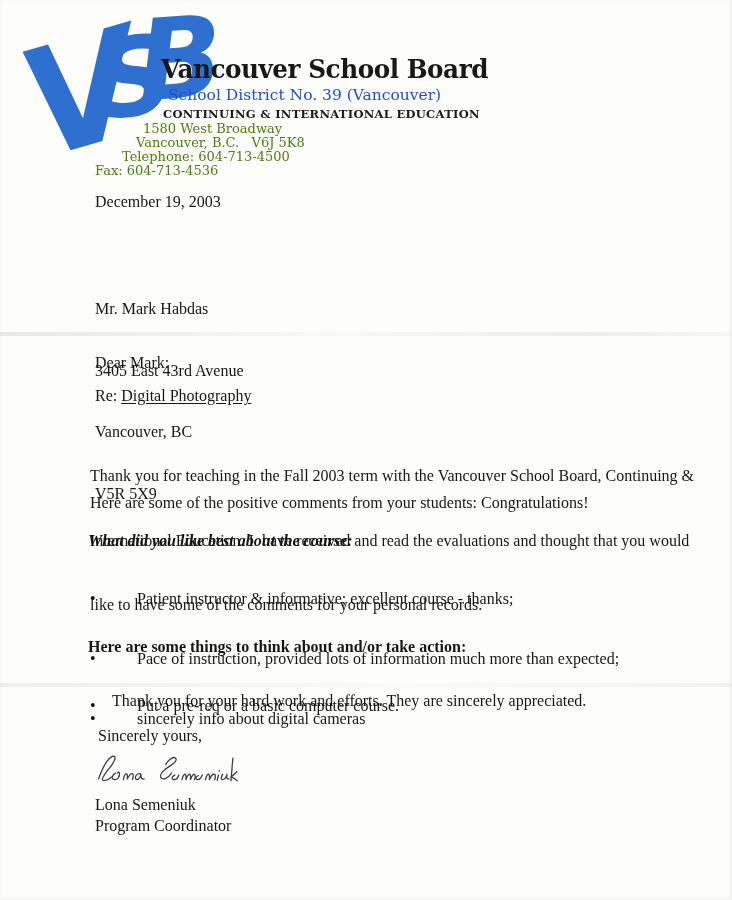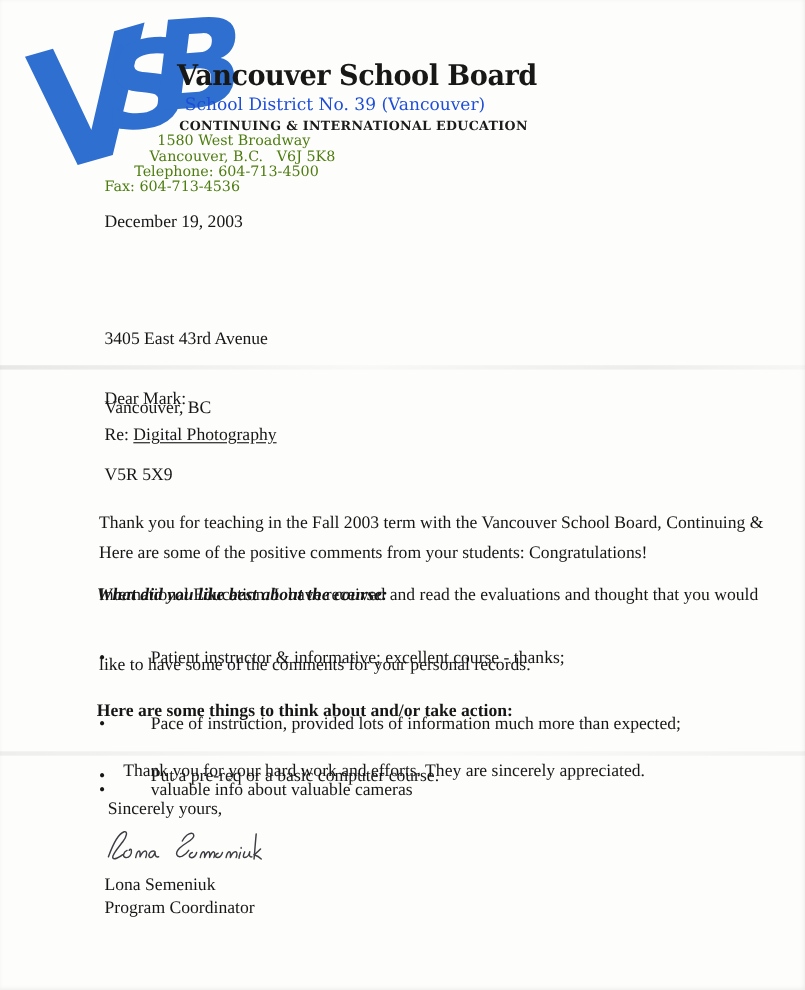--- a/index.html
+++ b/index.html
@@ -73,20 +73,21 @@
     <div class="dept">CONTINUING &amp; INTERNATIONAL EDUCATION</div>
     <div class="hdr-line addr1">1580 West Broadway</div>
     <div class="hdr-line addr2">Vancouver, B.C.   V6J 5K8</div>
     <div class="hdr-line addr3">Telephone: 604-713-4500</div>
     <div class="hdr-line addr4">Fax: 604-713-4536</div>
   </div>
 
   <div class="tblock date">December 19, 2003</div>
 
   <div class="tblock recipient">
+    <div>Mr. Mark Habdas</div>
     <div>3405 East 43rd Avenue</div>
     <div>Vancouver, BC</div>
     <div>V5R 5X9</div>
   </div>
 
   <div class="tblock salutation">Dear Mark:</div>
 
   <div class="tblock re-line"><span>Re: </span><span class="subject">Digital Photography</span></div>
 
   <div class="tblock para1">
@@ -95,21 +96,21 @@
     <div>like to have some of the comments for your personal records.</div>
   </div>
 
   <div class="tblock para2">Here are some of the positive comments from your students: Congratulations!</div>
 
   <div class="tblock sec-heading h1">What did you like best about the course:</div>
 
   <div class="tblock bullets1">
     <div class="bullet-row"><span class="dot">•</span><span>Patient instructor &amp; informative; excellent course - thanks;</span></div>
     <div class="bullet-row"><span class="dot">•</span><span>Pace of instruction, provided lots of information much more than expected;</span></div>
-    <div class="bullet-row"><span class="dot">•</span><span>valuable info about valuable cameras</span></div>
+    <div class="bullet-row"><span class="dot">•</span><span>sincerely info about digital cameras</span></div>
   </div>
 
   <div class="tblock sec-heading h2">Here are some things to think about and/or take action:</div>
 
   <div class="tblock bullets2">
     <div class="bullet-row"><span class="dot">•</span><span>Put a pre-req or a basic computer course.</span></div>
   </div>
 
   <div class="tblock thanks">Thank you for your hard work and efforts. They are sincerely appreciated.</div>
 

